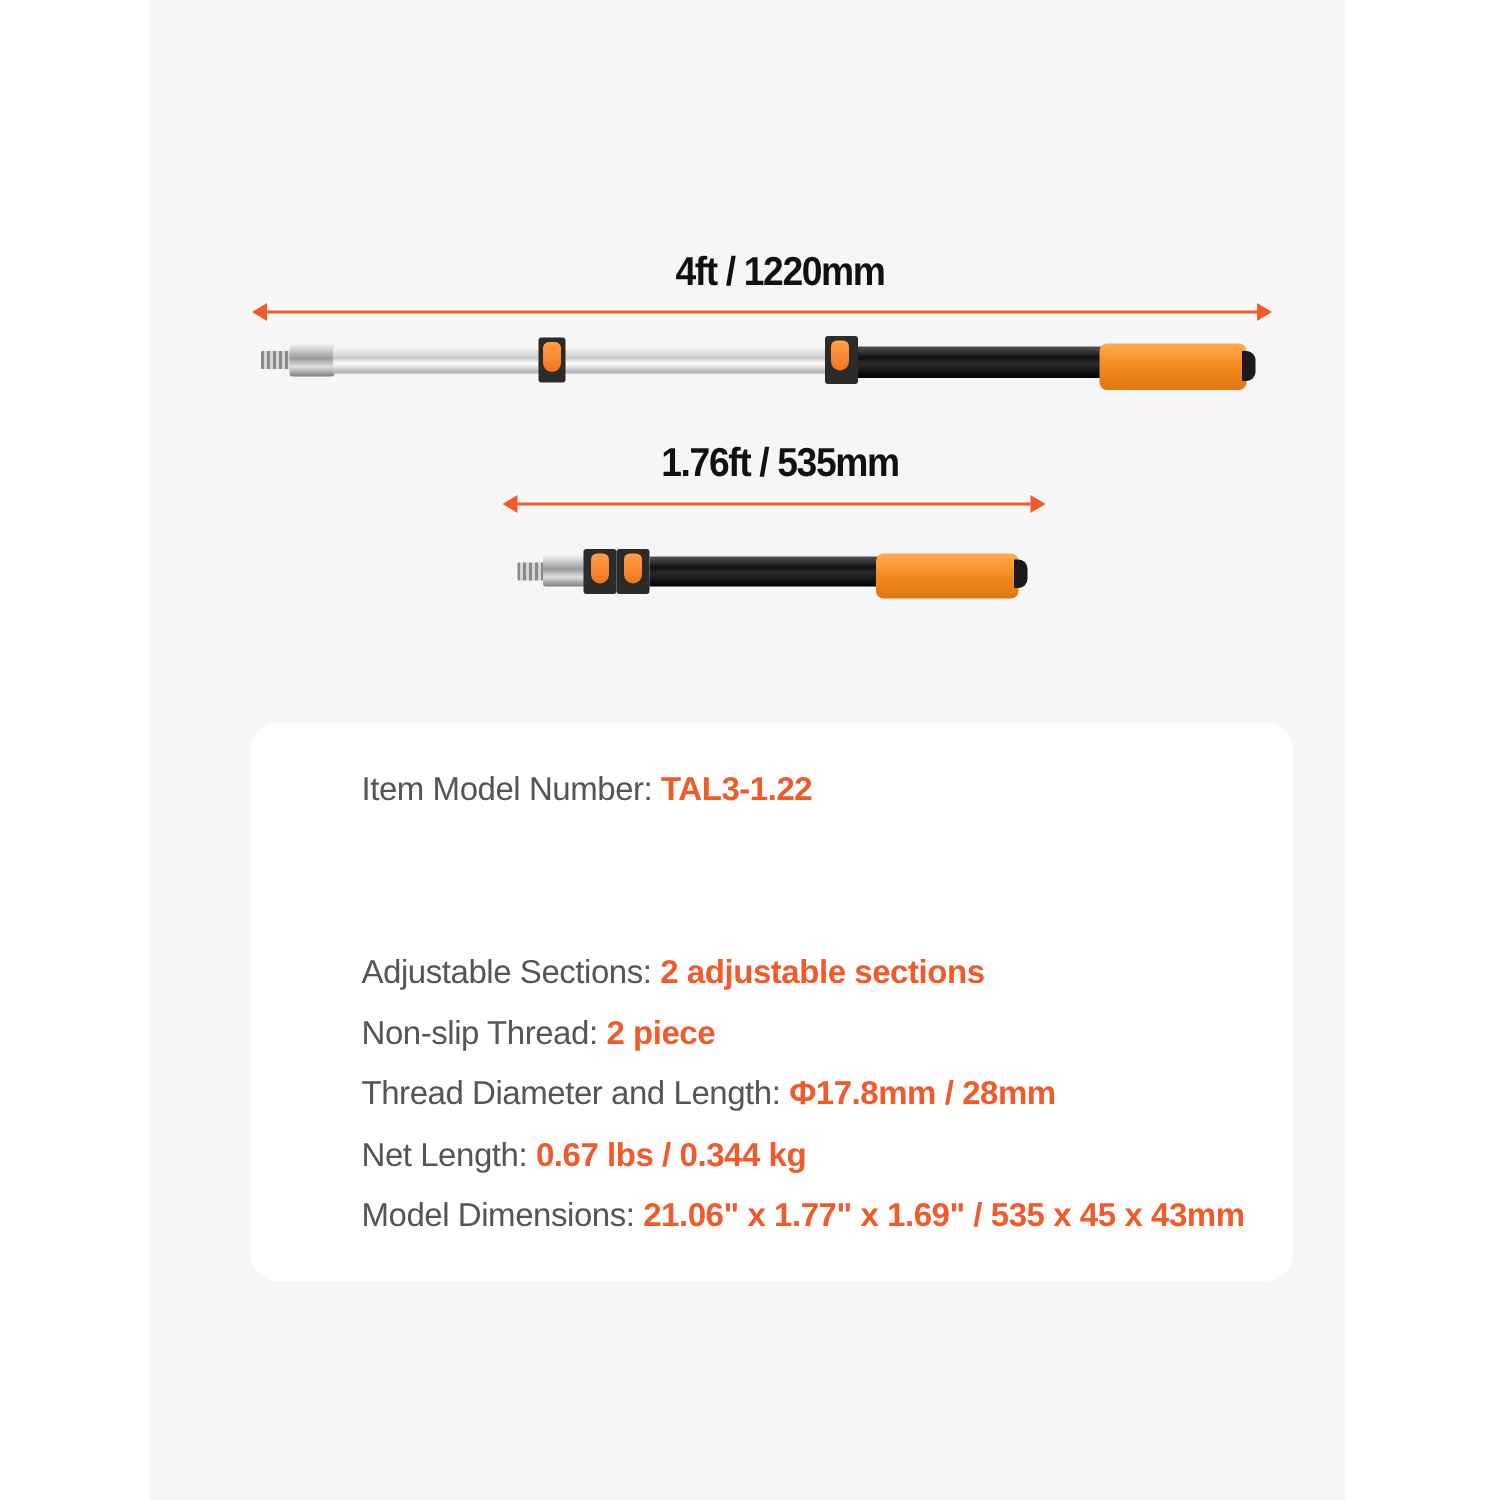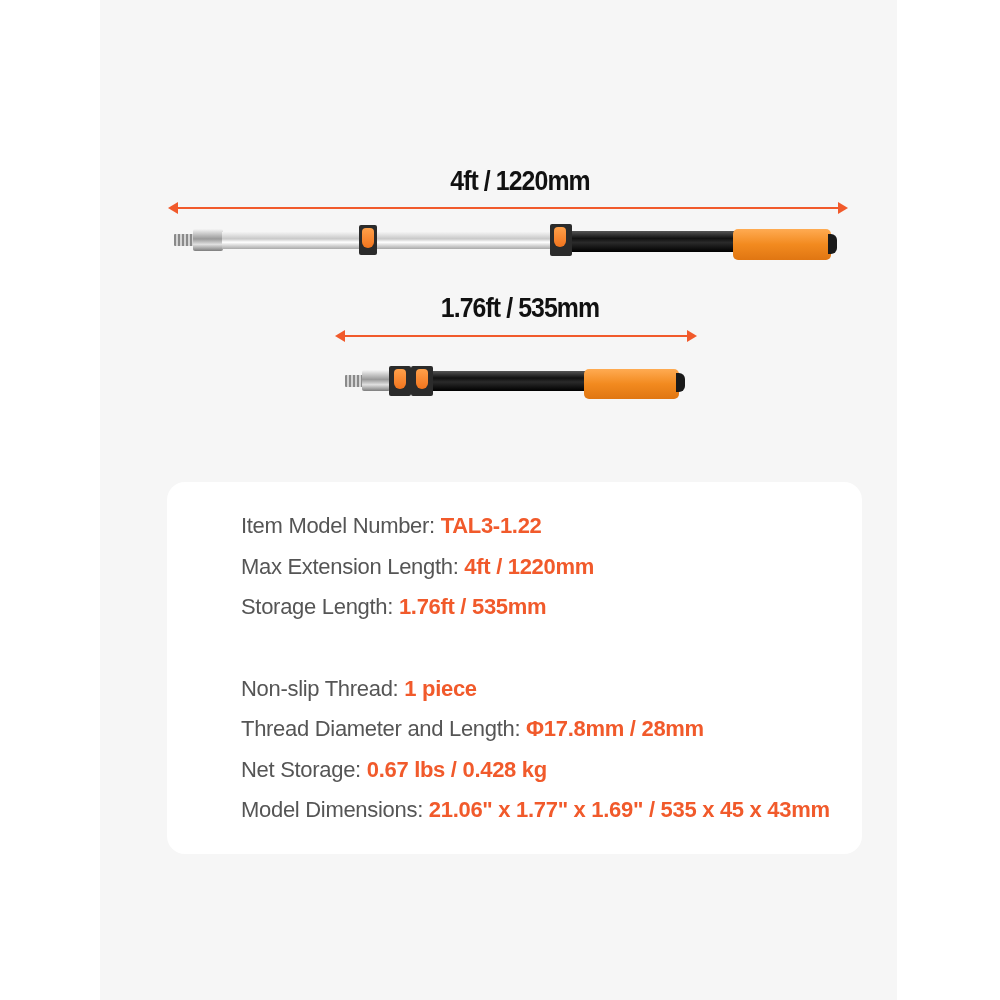--- a/index.html
+++ b/index.html
@@ -78,31 +78,28 @@
   </div>
   <div class="black" style="left:433px; top:371px; width:156px; height:20px;"></div>
   <div class="grip" style="left:584px; top:369px; width:95px; height:30px;"></div>
   <div class="cap" style="left:676px; top:373px; width:9px; height:19px;"></div>
 </div>
 
 <div class="card">
   <div class="spec-row" style="top:31px;">
     <span>Item Model Number: </span><span class="val">TAL3-1.22</span>
   </div>
-  <div class="spec-row" style="top:72px;">
-    <span>Max Extension Length: </span><span class="val">4ft / 1220mm</span>
-  </div>
-  <div class="spec-row" style="top:112px;">
-    <span>Storage Length: </span><span class="val">1.76ft / 535mm</span>
+  <div class="spec-row" style="top:153px;">
+    <span>Adjustable Sections: </span><span class="val">2 adjustable sections</span>
   </div>
   <div class="spec-row" style="top:194px;">
-    <span>Non-slip Thread: </span><span class="val">1 piece</span>
+    <span>Non-slip Thread: </span><span class="val">2 piece</span>
   </div>
   <div class="spec-row" style="top:234px;">
     <span>Thread Diameter and Length: </span><span class="val">Φ17.8mm / 28mm</span>
   </div>
   <div class="spec-row" style="top:275px;">
-    <span>Net Storage: </span><span class="val">0.67 lbs / 0.428 kg</span>
+    <span>Net Length: </span><span class="val">0.67 lbs / 0.344 kg</span>
   </div>
   <div class="spec-row" style="top:315px;">
     <span>Model Dimensions: </span><span class="val">21.06" x 1.77" x 1.69" / 535 x 45 x 43mm</span>
   </div>
 </div>
 
 </body></html>

